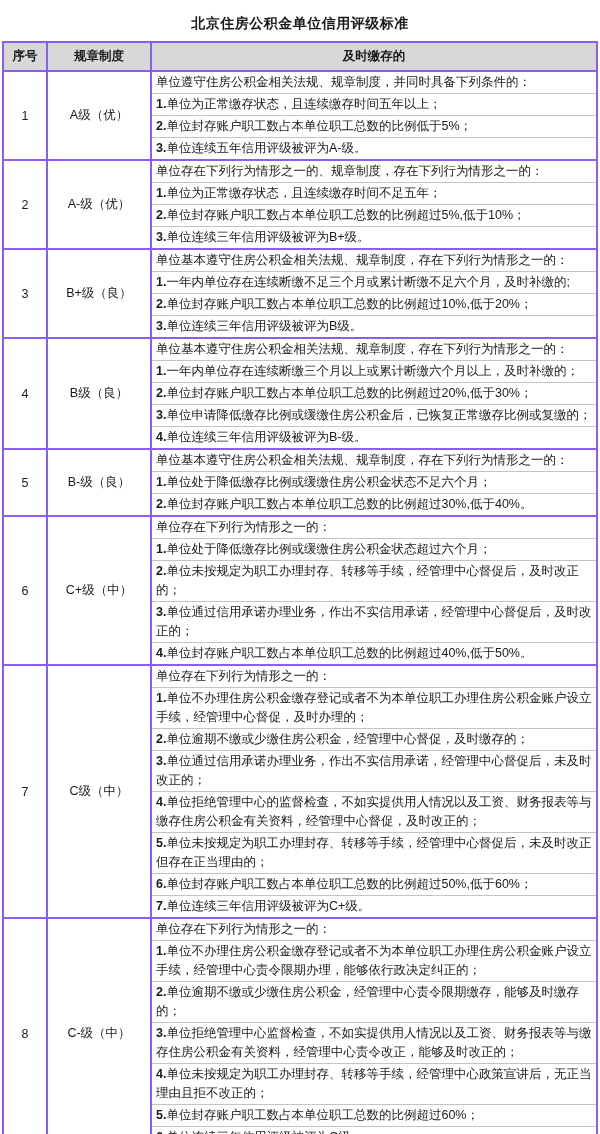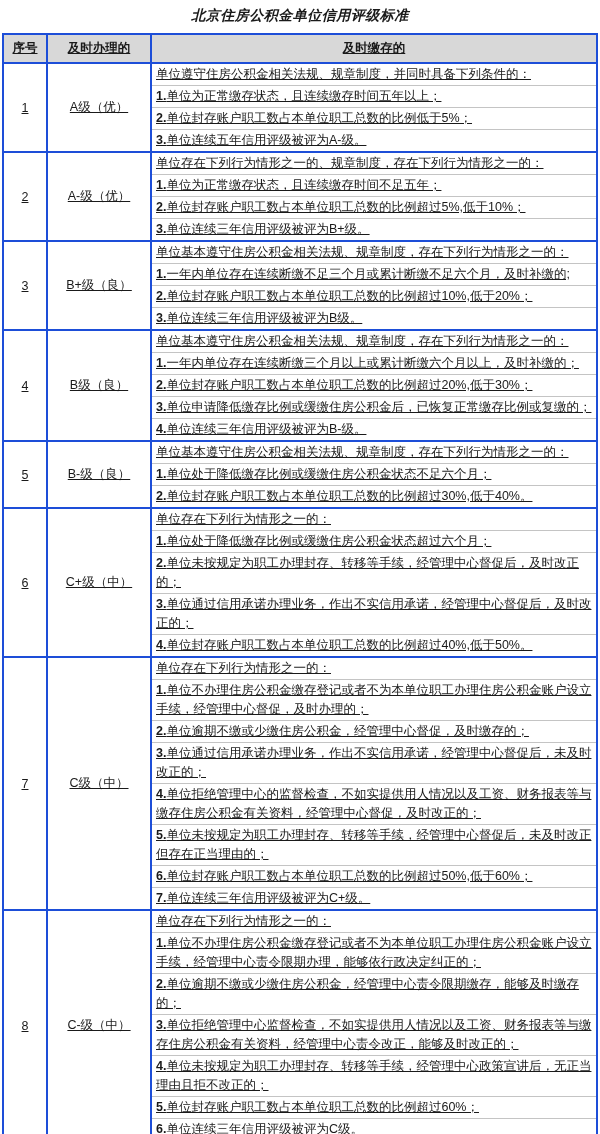--- a/index.html
+++ b/index.html
@@ -10,33 +10,31 @@
   }
   .sheet{
     width:596px;
     margin:0 auto;
     padding-top:1px;
   }
   .title{
     font-size:14px;
     font-weight:bold;
     text-align:center;
-    padding:6px 0 8px 0;
+    padding:14px 0 8px 0;
     letter-spacing:.5px;
-    font-style:italic;
   }
   table.rating{
     width:100%;
     border-collapse:collapse;
     table-layout:fixed;
   }
   table.rating th, table.rating td{
-    border:2px solid #1d4ed8;
+    border:2px solid #8b5cf6;
     vertical-align:middle;
-    text-decoration:underline;
   }
   col.c-no{width:44px;}
   col.c-level{width:104px;}
   thead th{
     background:#d8d8d8;
     font-size:12.5px;
     font-weight:bold;
     text-align:center;
     padding:5px 2px;
   }
@@ -67,21 +65,21 @@
   <div class="title">北京住房公积金单位信用评级标准</div>
   <table class="rating">
     <colgroup>
       <col class="c-no">
         <col class="c-level">
         <col class="c-cond">
     </colgroup>
     <thead>
       <tr>
         <th>序号</th>
-        <th>及时办理的</th>
+        <th>规章制度</th>
         <th>及时缴存的</th>
       </tr>
     </thead>
     <tbody id="tbody">
         <tr>
           <td class="no">1</td>
           <td class="level">A级（优）</td>
           <td class="conds">
             <div class="cond-line">单位遵守住房公积金相关法规、规章制度，并同时具备下列条件的：</div>
             <div class="cond-line"><b>1.</b>单位为正常缴存状态，且连续缴存时间五年以上；</div>

